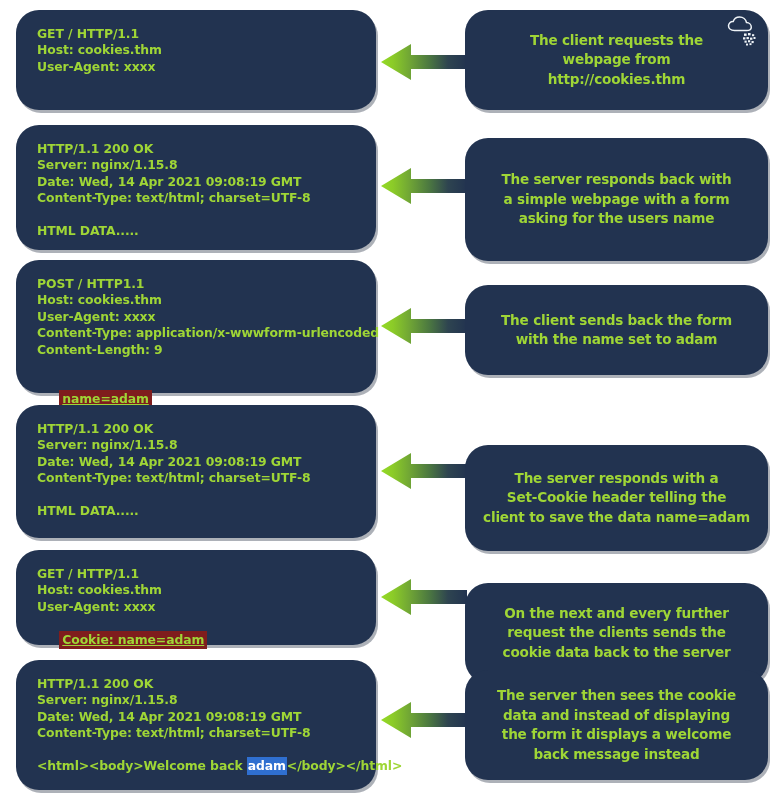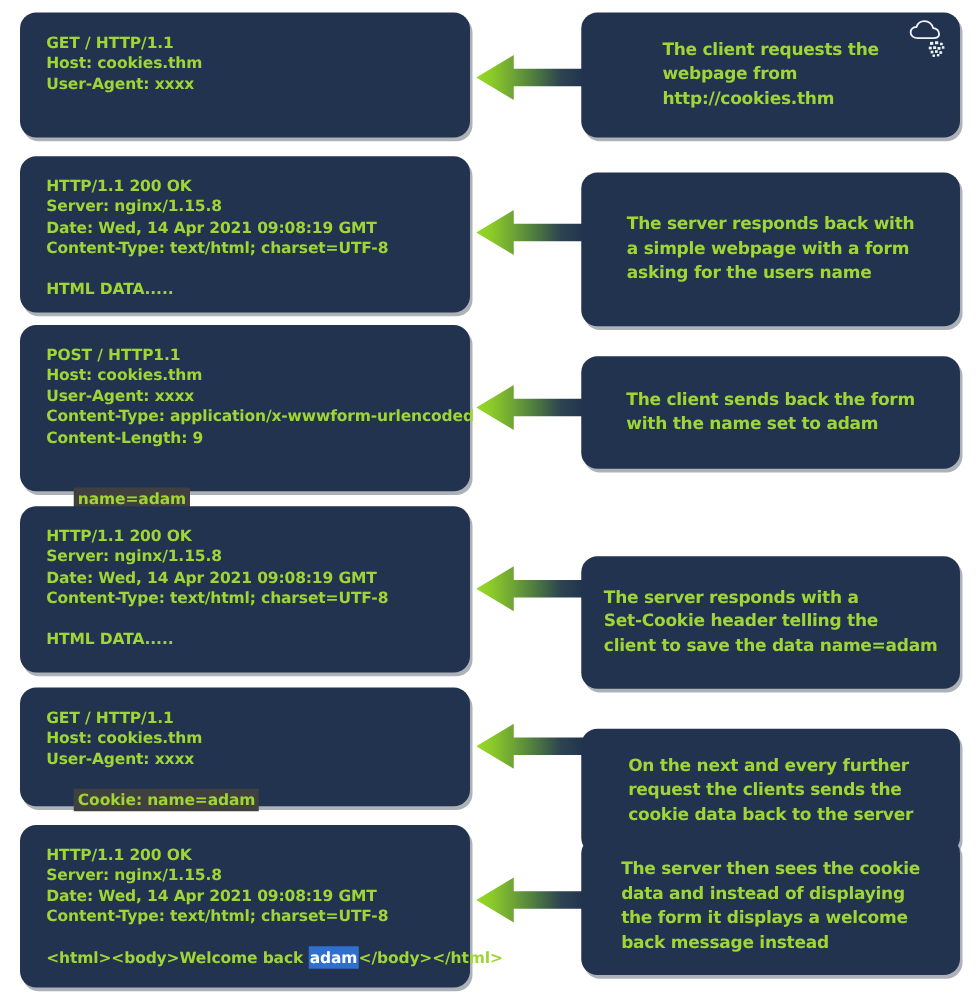--- a/index.html
+++ b/index.html
@@ -20,21 +20,21 @@
     position: absolute;
     left: 0; top: 0;
     width: 784px;
     height: 800px;
   }
 
   
   .panel {
     position: absolute;
     background: #223350;
-    border-radius: 13px;
+    border-radius: 23px;
     box-sizing: border-box;
     box-shadow: 2px 3px 0 rgba(20,32,52,0.35);
   }
 
   
   .http-panel {
     left: 16px;
     width: 360px;
     padding: 16px 0 0 21px;
   }
@@ -44,39 +44,40 @@
     font-weight: 700;
     color: #9fd636;
     line-height: 16.4px;
     white-space: pre;
     letter-spacing: -0.1px;
   }
   .http-line.spacer {
     height: 16.4px;
   }
   .hl {
-    background: #404040;
+    background: #7f1d1d;
     color: #9fd636;
     padding: 1px 3px 2px 3px;
     margin-left: -3px;
+    text-decoration: underline;
   }
   .inline-hl {
     background: #2f6fd0;
     color: #ffffff;
     padding: 1px 1px 2px 1px;
   }
 
   
   .desc-panel {
     left: 465px;
     width: 303px;
     display: flex;
     align-items: center;
     justify-content: center;
-    text-align: left;
+    text-align: center;
     padding: 6px 14px;
   }
   .desc-text {
     font-family: "DejaVu Sans", sans-serif;
     font-size: 13.6px;
     font-weight: 700;
     color: #9fd636;
     line-height: 19.5px;
     letter-spacing: -0.2px;
     white-space: pre-line;

